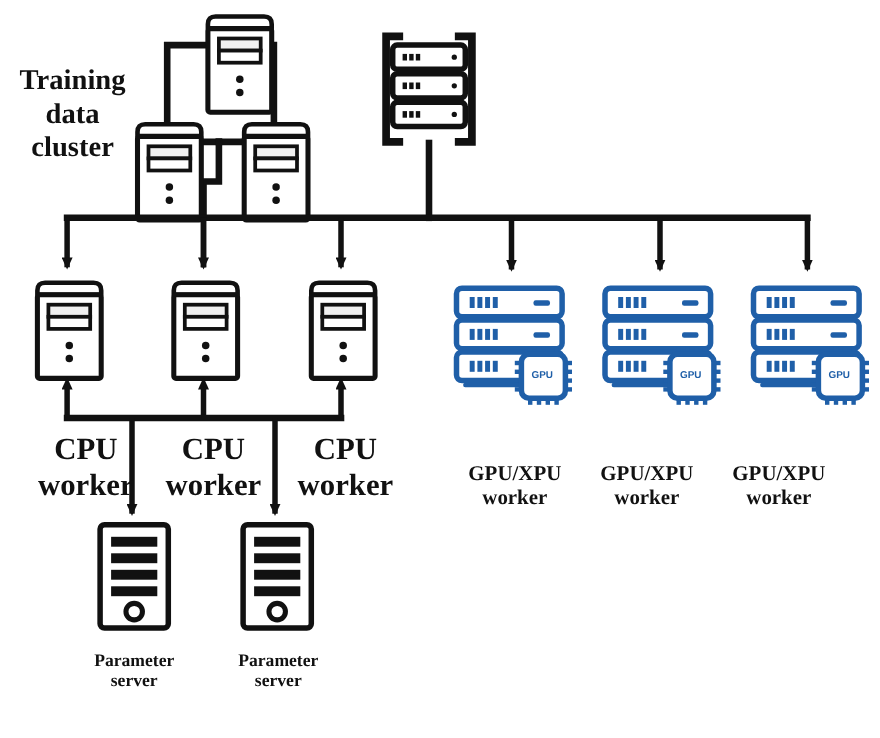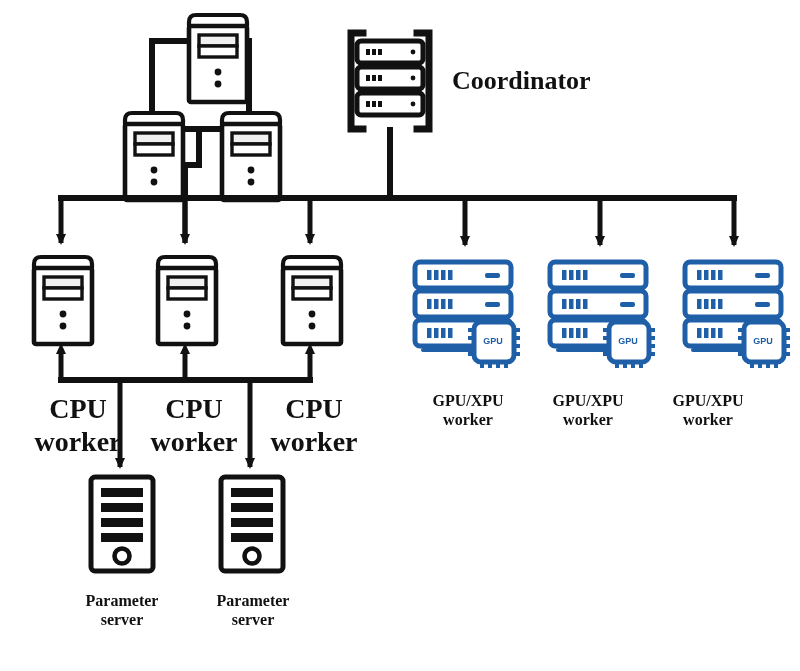--- a/index.html
+++ b/index.html
@@ -34,21 +34,21 @@
     line-height: 1.18;
     white-space: pre-line;
     user-select: none;
   }
   .lbl-cluster   { font-size: 26px; left: 2px;  top: 58px;  width: 128px; }
   .lbl-coord     { font-size: 26px; left: 452px; top: 66px;  width: 220px; text-align: left; }
   .lbl-cpu       { font-size: 28px; width: 140px; }
   .lbl-cpu-1     { left: 8px;   top: 392px; }
   .lbl-cpu-2     { left: 124px; top: 392px; }
   .lbl-cpu-3     { left: 244px; top: 392px; }
-  .lbl-gpu       { font-size: 16px; width: 160px; }
+  .lbl-gpu       { font-size: 19px; width: 160px; margin-top: 28px; }
   .lbl-gpu-1     { left: 388px; top: 392px; }
   .lbl-gpu-2     { left: 508px; top: 392px; }
   .lbl-gpu-3     { left: 628px; top: 392px; }
   .lbl-ps        { font-size: 16px; width: 150px; }
   .lbl-ps-1      { left: 47px;  top: 592px; }
   .lbl-ps-2      { left: 178px; top: 592px; }
 </style>
 </head>
 <body>
 
@@ -259,22 +259,24 @@
     <g>
       <g transform="translate(88,474)">
         <use href="#icon-server-dark"></use>
       </g>
       <g transform="translate(218,474)">
         <use href="#icon-server-dark"></use>
       </g>
     </g>
   </svg>
 
-
-  <div class="lbl lbl-coord">Coordinator</div>
+  <div class="lbl lbl-cluster">Training
+data
+cluster</div>
+
 
   <div class="lbl lbl-cpu lbl-cpu-1">CPU
 worker</div>
   <div class="lbl lbl-cpu lbl-cpu-2">CPU
 worker</div>
   <div class="lbl lbl-cpu lbl-cpu-3">CPU
 worker</div>
 
   <div class="lbl lbl-gpu lbl-gpu-1">GPU/XPU
 worker</div>

